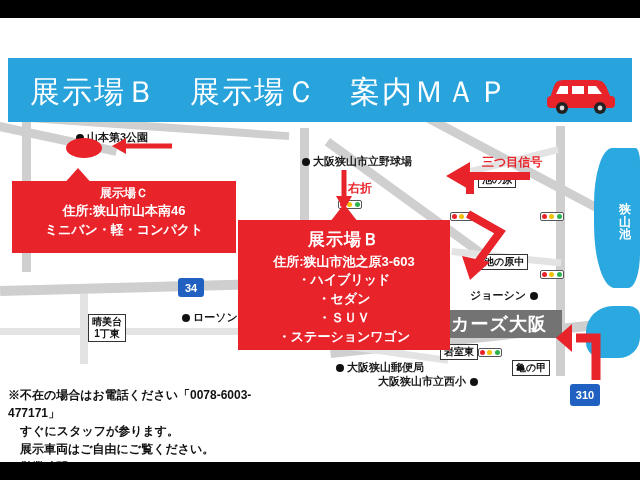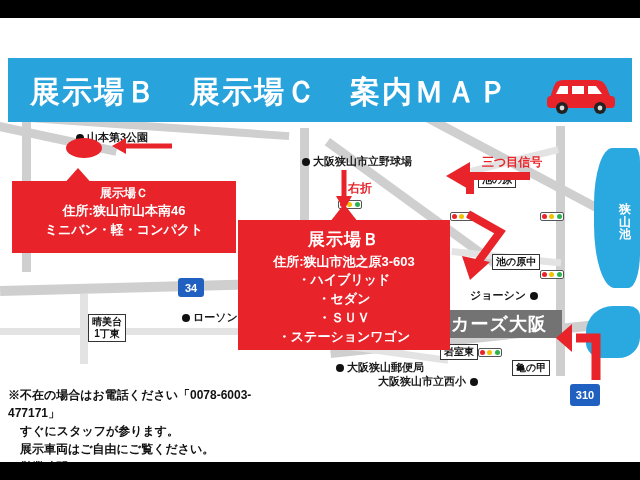--- a/index.html
+++ b/index.html
@@ -27,21 +27,21 @@
     position: absolute;
     left: 8px; top: 40px;
     width: 624px; height: 64px;
     background: #29a3dc;
   }
   .header-title {
     position: absolute;
     left: 30px; top: 54px;
     width: 520px;
     font-size: 30px;
-    font-weight: bold;
+    font-weight: normal;
     color: #ffffff;
     letter-spacing: 2px;
     white-space: nowrap;
   }
   
   .car-icon { position: absolute; right: 22px; top: 50px; width: 74px; height: 46px; }
 
   
   .pond-right {
     position: absolute;
@@ -264,21 +264,21 @@
       <span class="txt">大阪狭山市立西小</span><span class="dot" style="margin-left:4px; margin-right:0;"></span>
     </div>
 
     <div class="boxlabel" style="left:88px; top:296px;">
       <span>晴美台</span><br>
       <span>1丁東</span>
     </div>
     <div class="boxlabel" style="left:478px; top:154px;">
       <span>池の原</span>
     </div>
-    <div class="boxlabel" style="left:480px; top:236px;margin-left:12px;">
+    <div class="boxlabel" style="left:480px; top:236px;">
       <span>池の原中</span>
     </div>
     <div class="boxlabel" style="left:440px; top:326px;">
       <span>岩室東</span>
     </div>
     <div class="boxlabel" style="left:512px; top:342px;">
       <span>亀の甲</span>
     </div>
 
     <div class="signal" style="left:338px; top:182px;">

